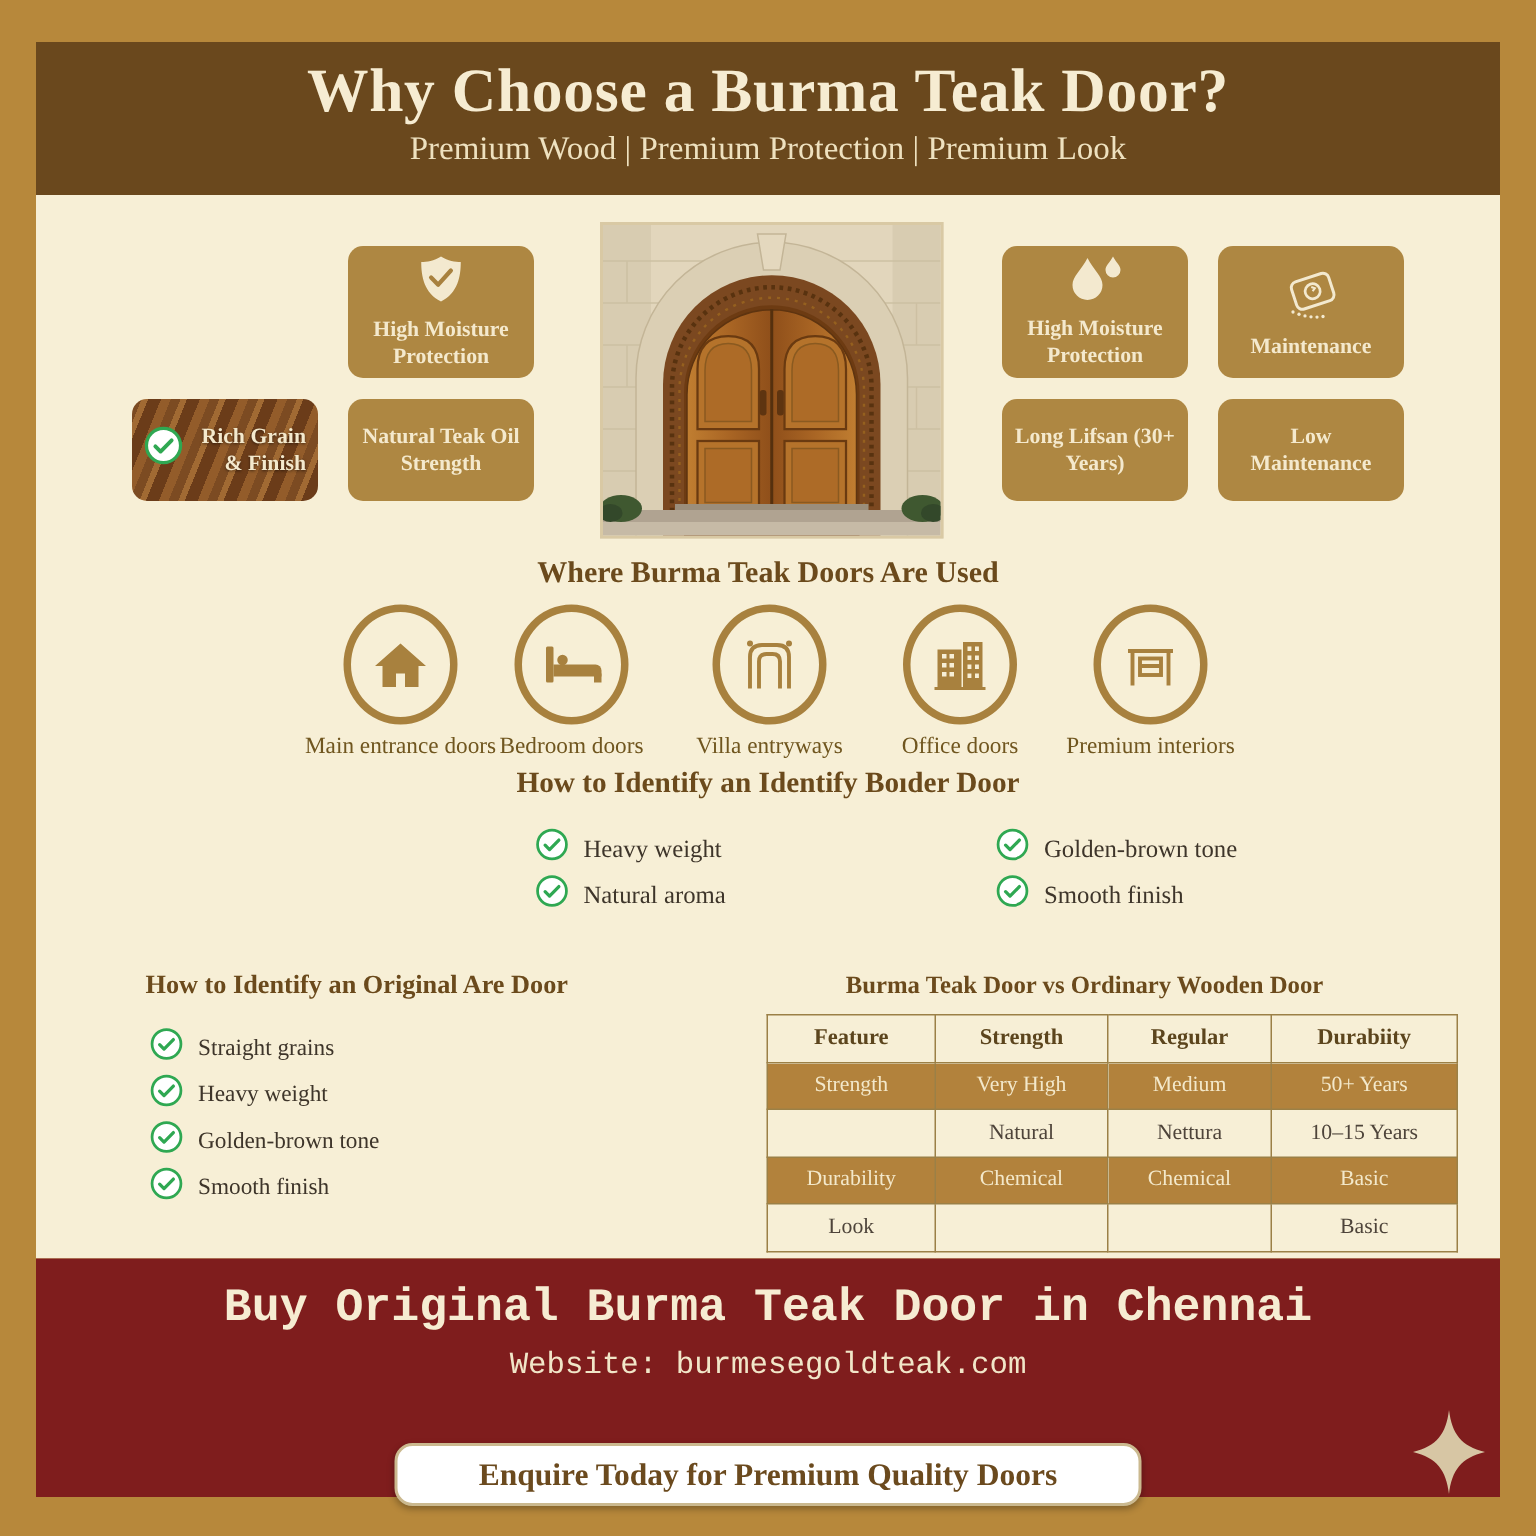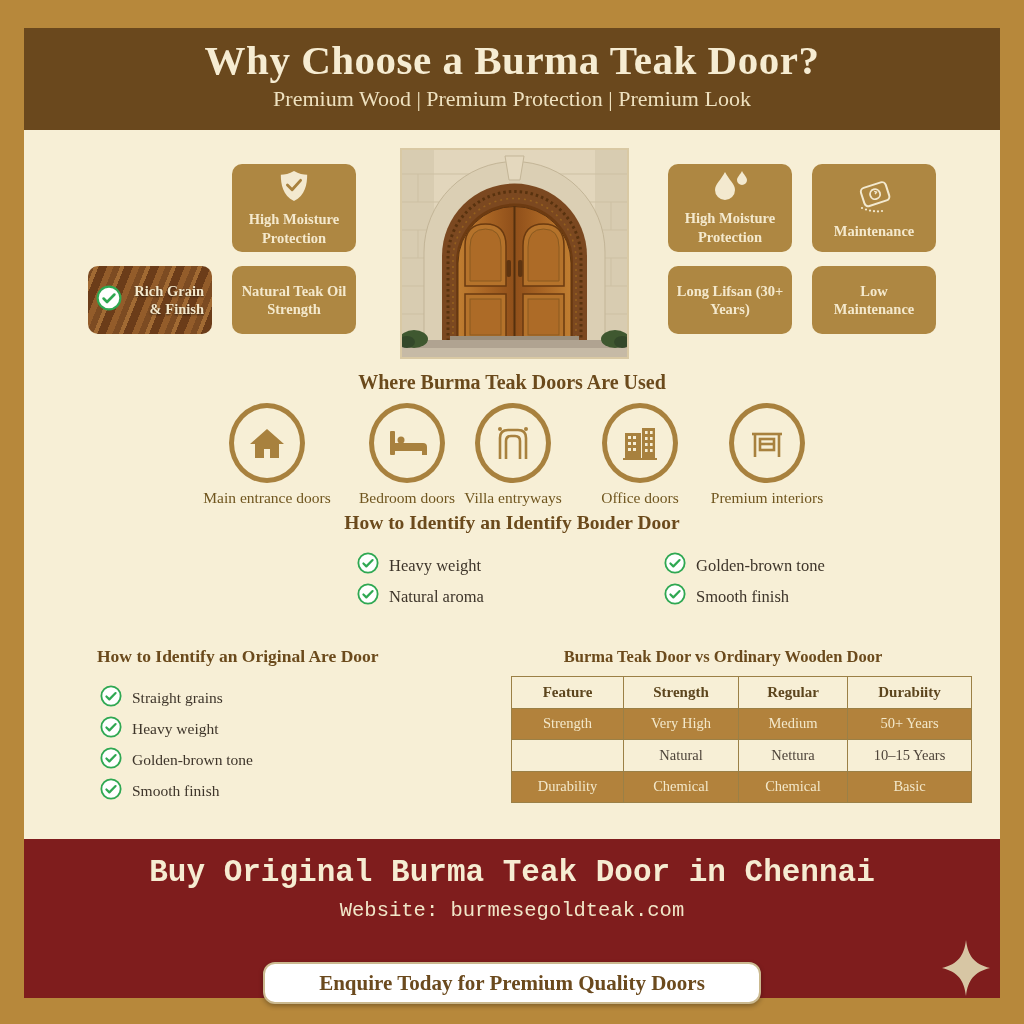--- a/index.html
+++ b/index.html
@@ -197,21 +197,21 @@
 
     <div class="uitem" style="left:158px;top:273px;">
       <div class="ucircle">
         <svg width="40" height="40" viewBox="0 0 40 40" fill="#a8813e">
             <path d="M20 6 L37 21 L32 21 L32 35 L23 35 L23 26 L17 26 L17 35 L8 35 L8 21 L3 21 Z"></path>
           </svg>
       </div>
       <div class="ulabel">Main entrance doors</div>
     </div>
 
-    <div class="uitem" style="left:298px;top:273px;justify-content:space-between;">
+    <div class="uitem" style="left:272px;top:273px;justify-content:space-between;">
       <div class="ucircle">
         <svg width="42" height="40" viewBox="0 0 42 40" fill="#a8813e">
             <rect x="4" y="8" width="5" height="24" rx="1"></rect>
             <circle cx="15" cy="17" r="3.5"></circle>
             <path d="M9 20 h28 a4 4 0 0 1 4 4 v4 H9 Z"></path>
             <rect x="36" y="26" width="5" height="6"></rect>
           </svg>
       </div>
       <div class="ulabel">Bedroom doors</div>
     </div>
@@ -351,20 +351,26 @@
         <td>Natural</td>
         <td>Nettura</td>
         <td>10–15 Years</td>
       </tr>
       <tr class="brown">
         <td>Durability</td>
         <td>Chemical</td>
         <td>Chemical</td>
         <td>Basic</td>
       </tr>
+      <tr class="cream">
+        <td>Look</td>
+        <td></td>
+        <td></td>
+        <td>Basic</td>
+      </tr>
     </tbody>
       </table>
   </div>
 
   <div class="footer">
     <div class="ftitle">Buy Original Burma Teak Door in Chennai</div>
     <div class="fsite">Website: burmesegoldteak.com</div>
   </div>
 
   <div class="cta">Enquire Today for Premium Quality Doors</div>

